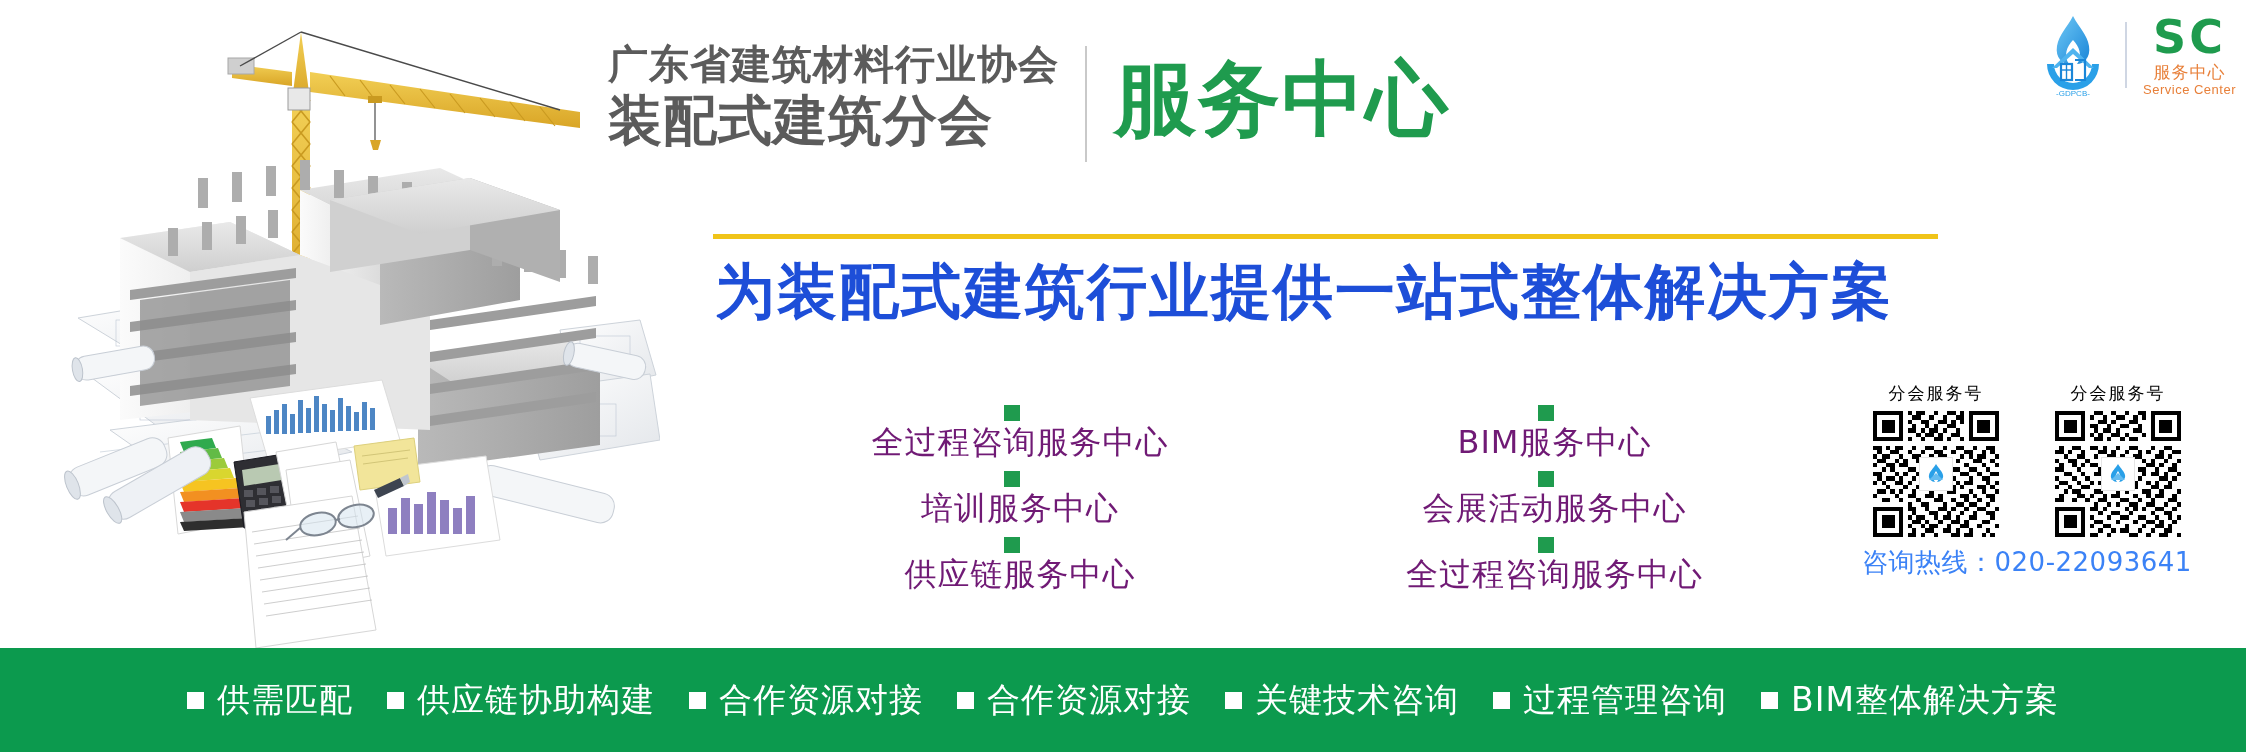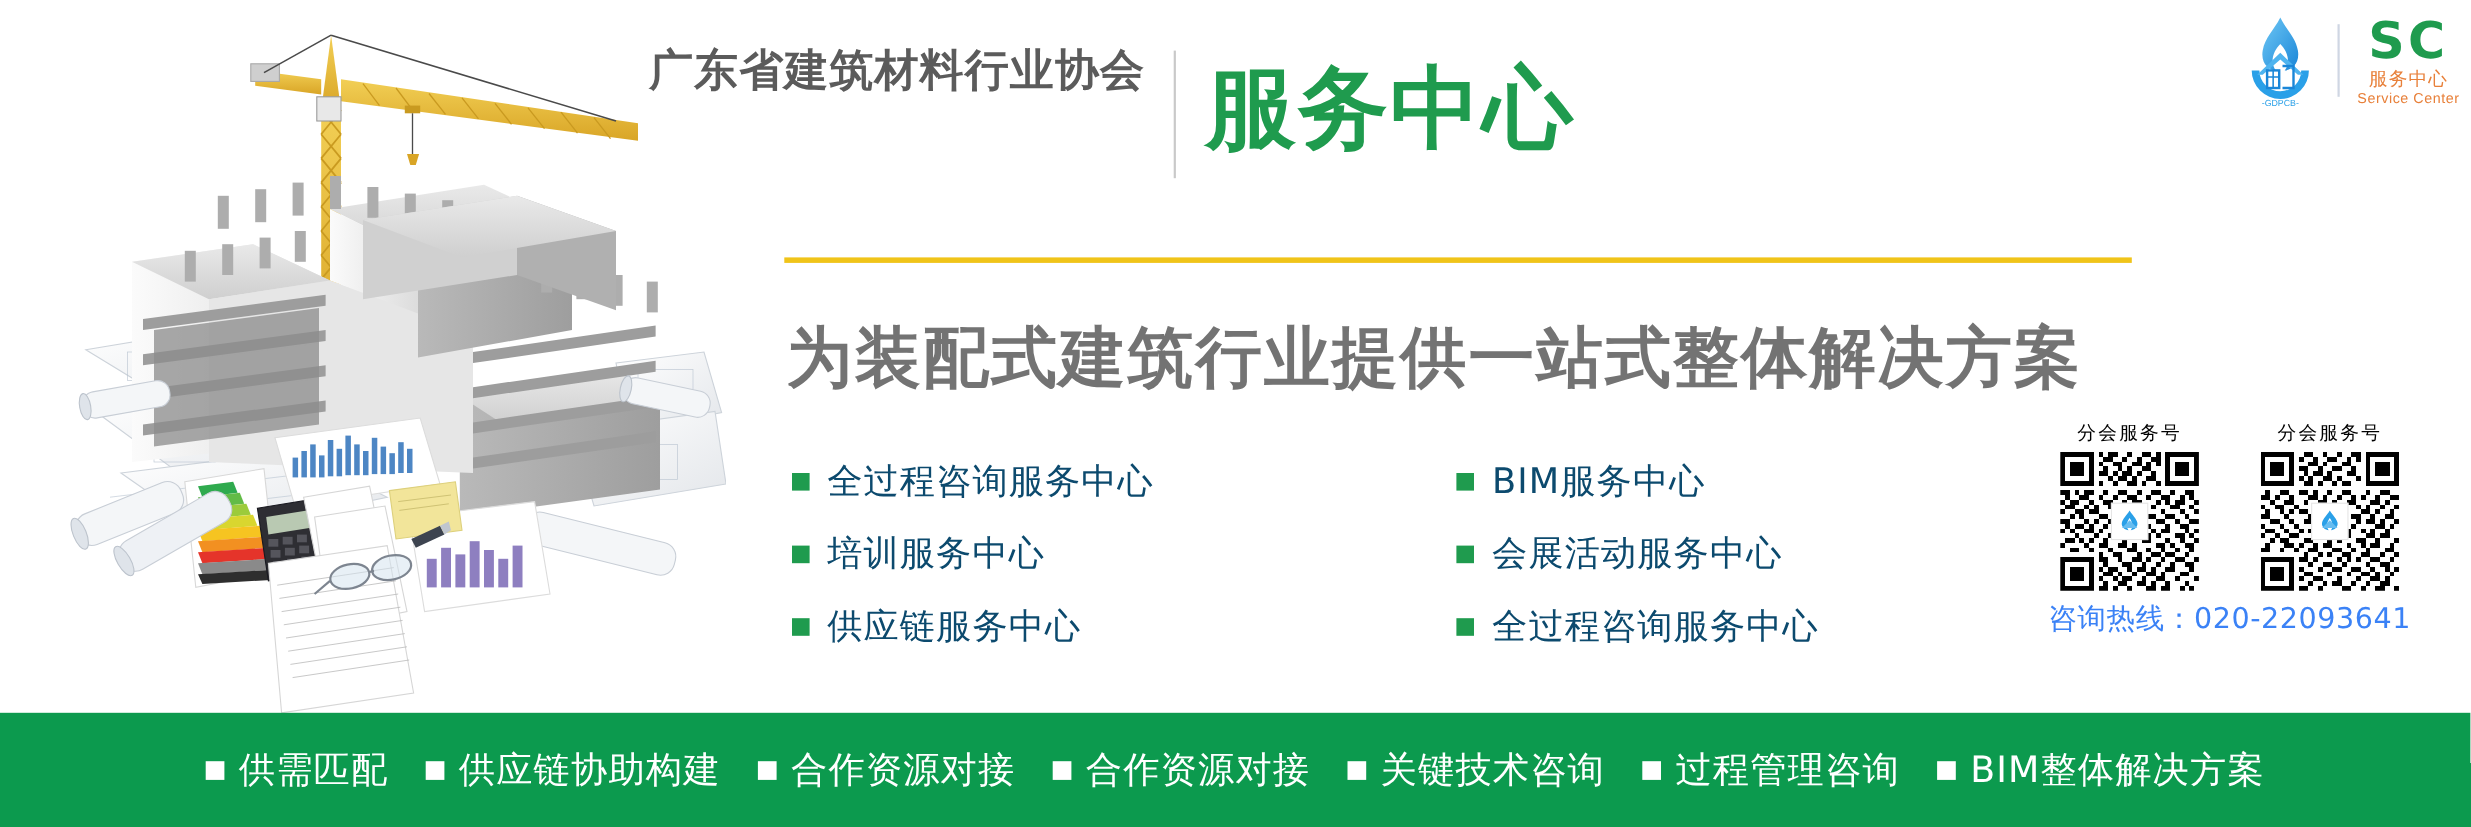--- a/index.html
+++ b/index.html
@@ -12,21 +12,21 @@
   
   #banner { position:absolute; inset:0; background:#fff; }
 
   
   #illustration {
     position:absolute; left:0; top:0; width:660px; height:650px;
   }
   #illustration svg { display:block; width:100%; height:100%; }
 
   
-  #header-block { position:absolute; left:590px; top:40px; }
+  #header-block { position:absolute; left:608px; top:40px; }
   .assoc-names {
     display:inline-block; vertical-align:top;
     color:#5b5b5b; font-weight:bold; letter-spacing:1px;
   }
   .assoc-line1 { font-size:40px; line-height:48px; white-space:nowrap;
                  font-family:"DejaVu Sans","Liberation Sans",sans-serif; }
   .assoc-line2 { font-size:54px; line-height:62px; white-space:nowrap; margin-top:2px;
                  font-family:"DejaVu Sans","Liberation Sans",sans-serif; }
   #header-divider {
     display:inline-block; vertical-align:top;
@@ -41,35 +41,35 @@
 
   
   #yellow-rule {
     position:absolute; left:713px; top:234px; width:1225px; height:5px;
     background:#f0c419;
   }
 
   
   #headline {
     position:absolute; left:715px; top:252px;
-    color:#737373; font-weight:bold; font-size:60px; line-height:78px;
+    color:#1d4ed8; font-weight:bold; font-size:60px; line-height:78px;
     letter-spacing:2px; white-space:nowrap;
     font-family:"DejaVu Sans","Liberation Sans",sans-serif;
-    margin-top:34px;
   }
 
   
   #services { position:absolute; left:720px; top:405px; width:1080px; }
   .service-col { display:inline-block; vertical-align:top; }
   .service-col.col-left  { width:600px; }
   .service-col.col-right { width:460px; }
   .service-item {
     display:flex; align-items:center; height:66px;
-    color:#0c4a6e; font-size:32px; letter-spacing:1px; white-space:nowrap;
+    color:#701a75; font-size:32px; letter-spacing:1px; white-space:nowrap;
     font-family:"DejaVu Sans","Liberation Sans",sans-serif;
+    flex-direction:column;
   }
   .bullet-square {
     width:16px; height:16px; background:#1f9b4e; margin-right:16px; flex:0 0 auto;
   }
 
   
   #brand-logo { position:absolute; right:10px; top:12px; display:flex; align-items:center; }
   #gdpcb-mark { width:72px; height:86px; position:relative; }
   #gdpcb-mark svg { display:block; }
   #logo-divider { width:2px; height:66px; background:#cfd6e3; margin:0 16px; }
@@ -400,20 +400,21 @@
       <g>
         <polygon points="374,490 400,478 404,486 378,498" fill="#3d4450"></polygon>
         <polygon points="400,478 408,474 410,482 404,486" fill="#c0c6cf"></polygon>
       </g>
     </svg>
   </div>
 
   <div id="header-block">
     <div class="assoc-names">
       <div class="assoc-line1">广东省建筑材料行业协会</div>
+      <div class="assoc-line2">装配式建筑分会</div>
     </div>
     <div id="header-divider"></div>
     <div id="service-center-title">服务中心</div>
   </div>
 
   <div id="yellow-rule"></div>
 
   <div id="headline">为装配式建筑行业提供一站式整体解决方案</div>
 
   <div id="services">

